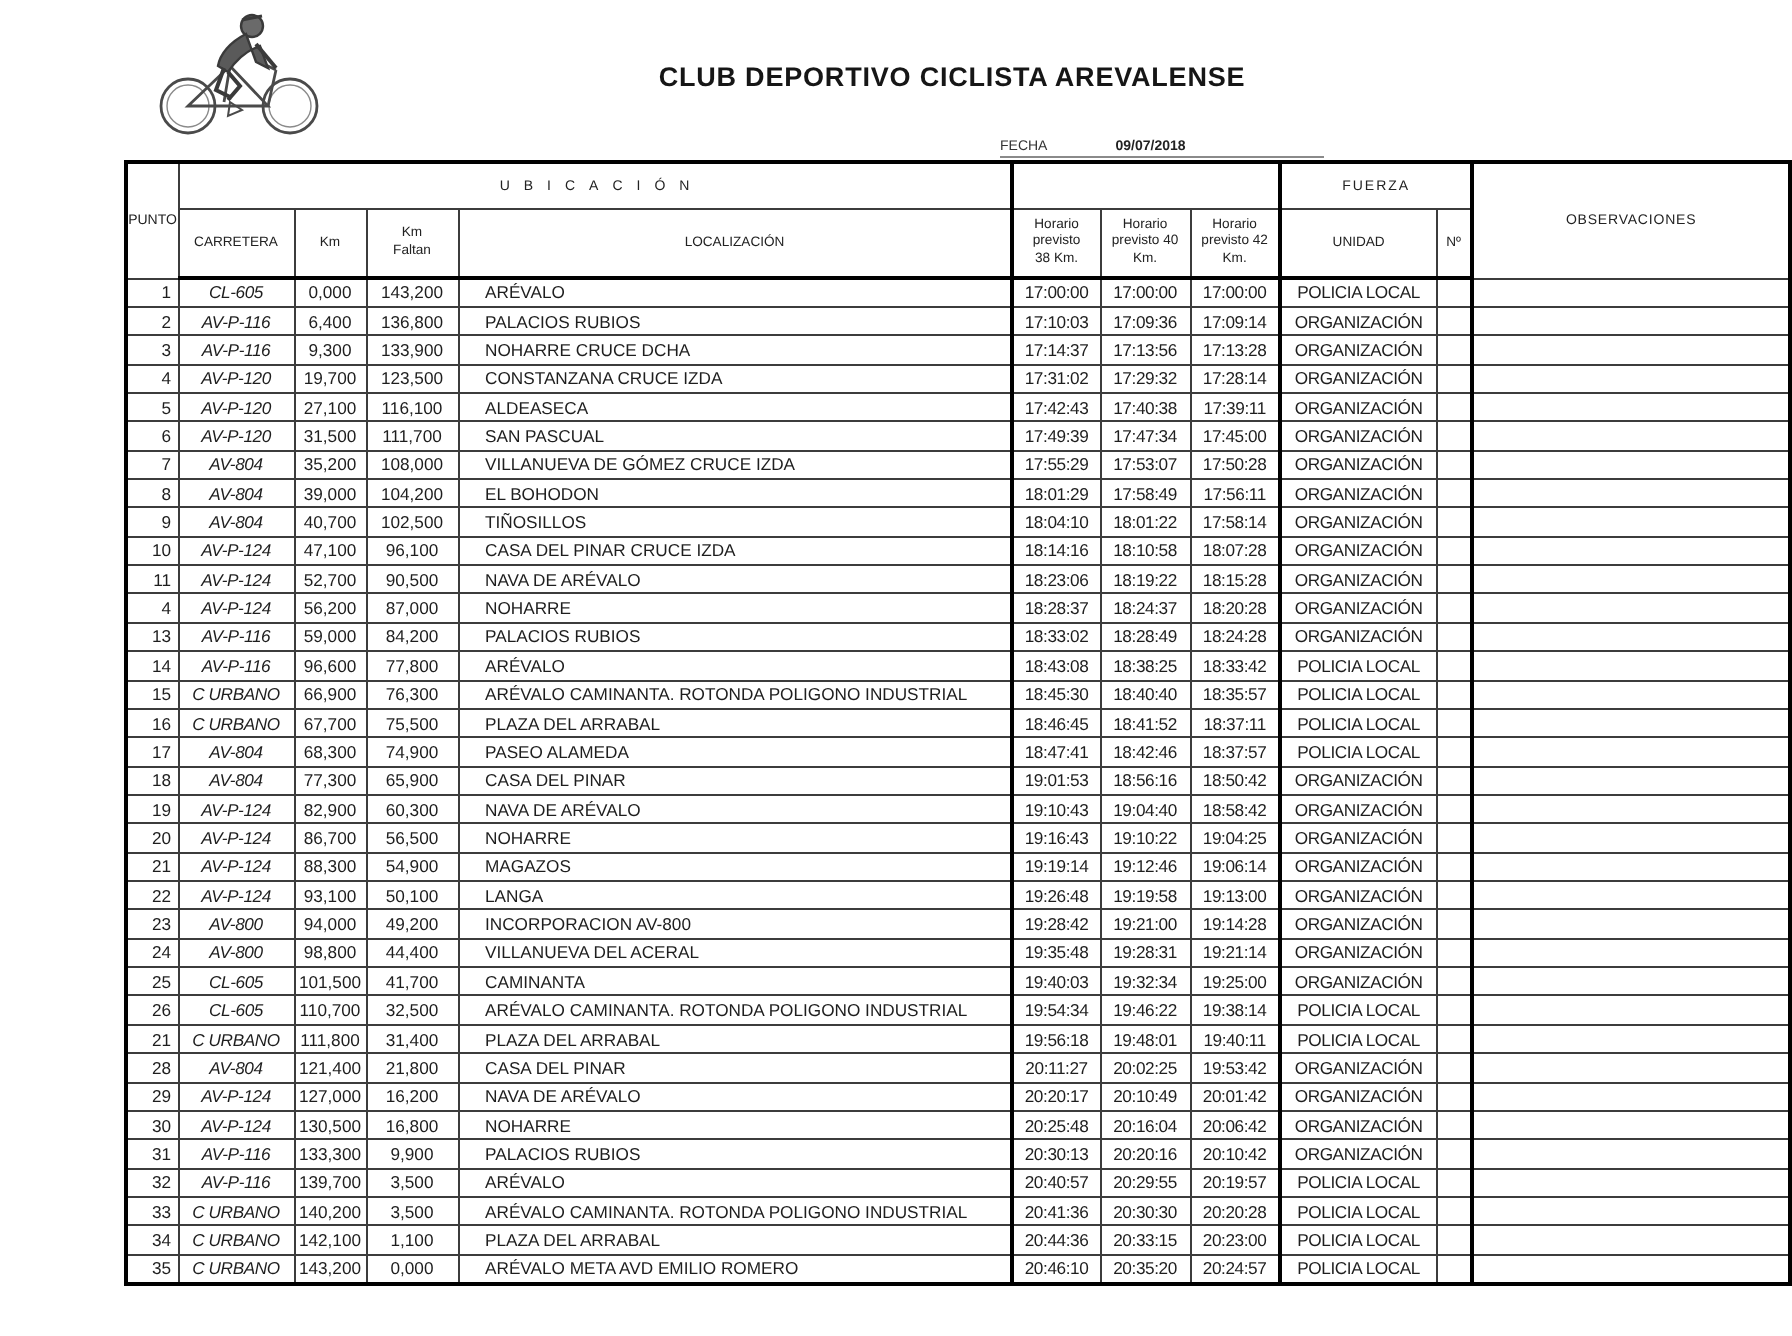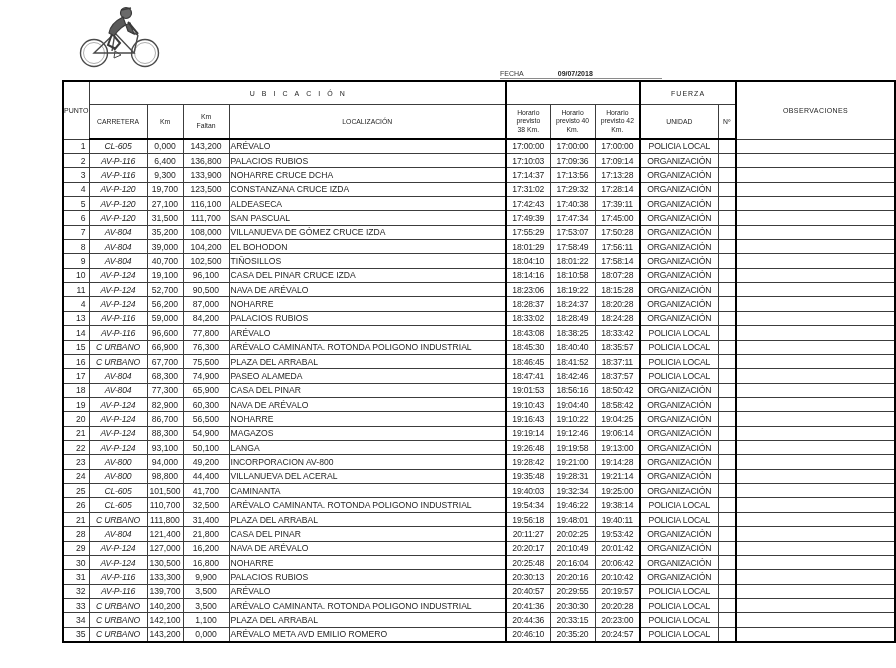--- a/index.html
+++ b/index.html
@@ -32,21 +32,21 @@
   
   thead tr.hr1 th:nth-child(3),thead tr.hr1 th:nth-child(4),thead tr.hr1 th:nth-child(5),
   thead tr.hr2 th:nth-child(5),thead tr.hr2 th:nth-child(8),
   tbody td:nth-child(6),tbody td:nth-child(9),tbody td:nth-child(11){border-left-width:2px;border-left-color:#000;}
 
   tbody tr{height:14.37px;}
   tbody td{font-size:8.6px;color:#1e1e1e;vertical-align:middle;}
   td.c-punto{text-align:right;padding-right:3px;}
   td.c-carr{text-align:center;letter-spacing:-.2px;font-style:italic;}
   td.c-km,td.c-kmf{text-align:center;}
-  td.c-loc{text-align:left;padding-left:1px;}
+  td.c-loc{text-align:left;padding-left:13px;}
   td.c-h{text-align:center;letter-spacing:-.2px;}
   td.c-uni{text-align:center;letter-spacing:-.2px;}
 </style>
 </head>
 <body>
 
 <div id="page">
 
   <div id="logo">
     <svg width="106" height="68" viewBox="0 0 106 68">
@@ -63,20 +63,21 @@
         <circle cx="58" cy="10" r="5.5" fill="#6a6a6a"></circle>
         <path d="M55 14 C47 18 42 24 41 30 L46 33 C50 27 56 22 62 20 L66 31 L60 28 Z"></path>
         <path d="M44 31 L40 42 L48 46 M46 33 L52 40 L46 47" fill="none" stroke-width="2"></path>
         <path d="M60 19 L70 31" fill="none" stroke-width="2"></path>
         <path d="M53 7 L63 5" fill="none" stroke-width="1.6"></path>
       </g>
     </svg>
   </div>
 
   <div id="titles">
+    <div class="title-main">CLUB DEPORTIVO CICLISTA AREVALENSE</div>
   </div>
 
   <div id="fecha-line">
     <span class="lbl">FECHA</span>
     <span class="val">09/07/2018</span>
   </div>
 
   <div id="tablewrap">
     <table>
       <colgroup>
@@ -233,21 +234,21 @@
             <td class="c-h">18:04:10</td>
             <td class="c-h">18:01:22</td>
             <td class="c-h">17:58:14</td>
             <td class="c-uni">ORGANIZACIÓN</td>
             <td class="c-num"></td>
             <td class="c-obs"></td>
           </tr>
           <tr>
             <td class="c-punto">10</td>
             <td class="c-carr">AV-P-124</td>
-            <td class="c-km">19,100</td>
+            <td class="c-km">47,100</td>
             <td class="c-kmf">96,100</td>
             <td class="c-loc">CASA DEL PINAR CRUCE IZDA</td>
             <td class="c-h">18:14:16</td>
             <td class="c-h">18:10:58</td>
             <td class="c-h">18:07:28</td>
             <td class="c-uni">ORGANIZACIÓN</td>
             <td class="c-num"></td>
             <td class="c-obs"></td>
           </tr>
           <tr>

